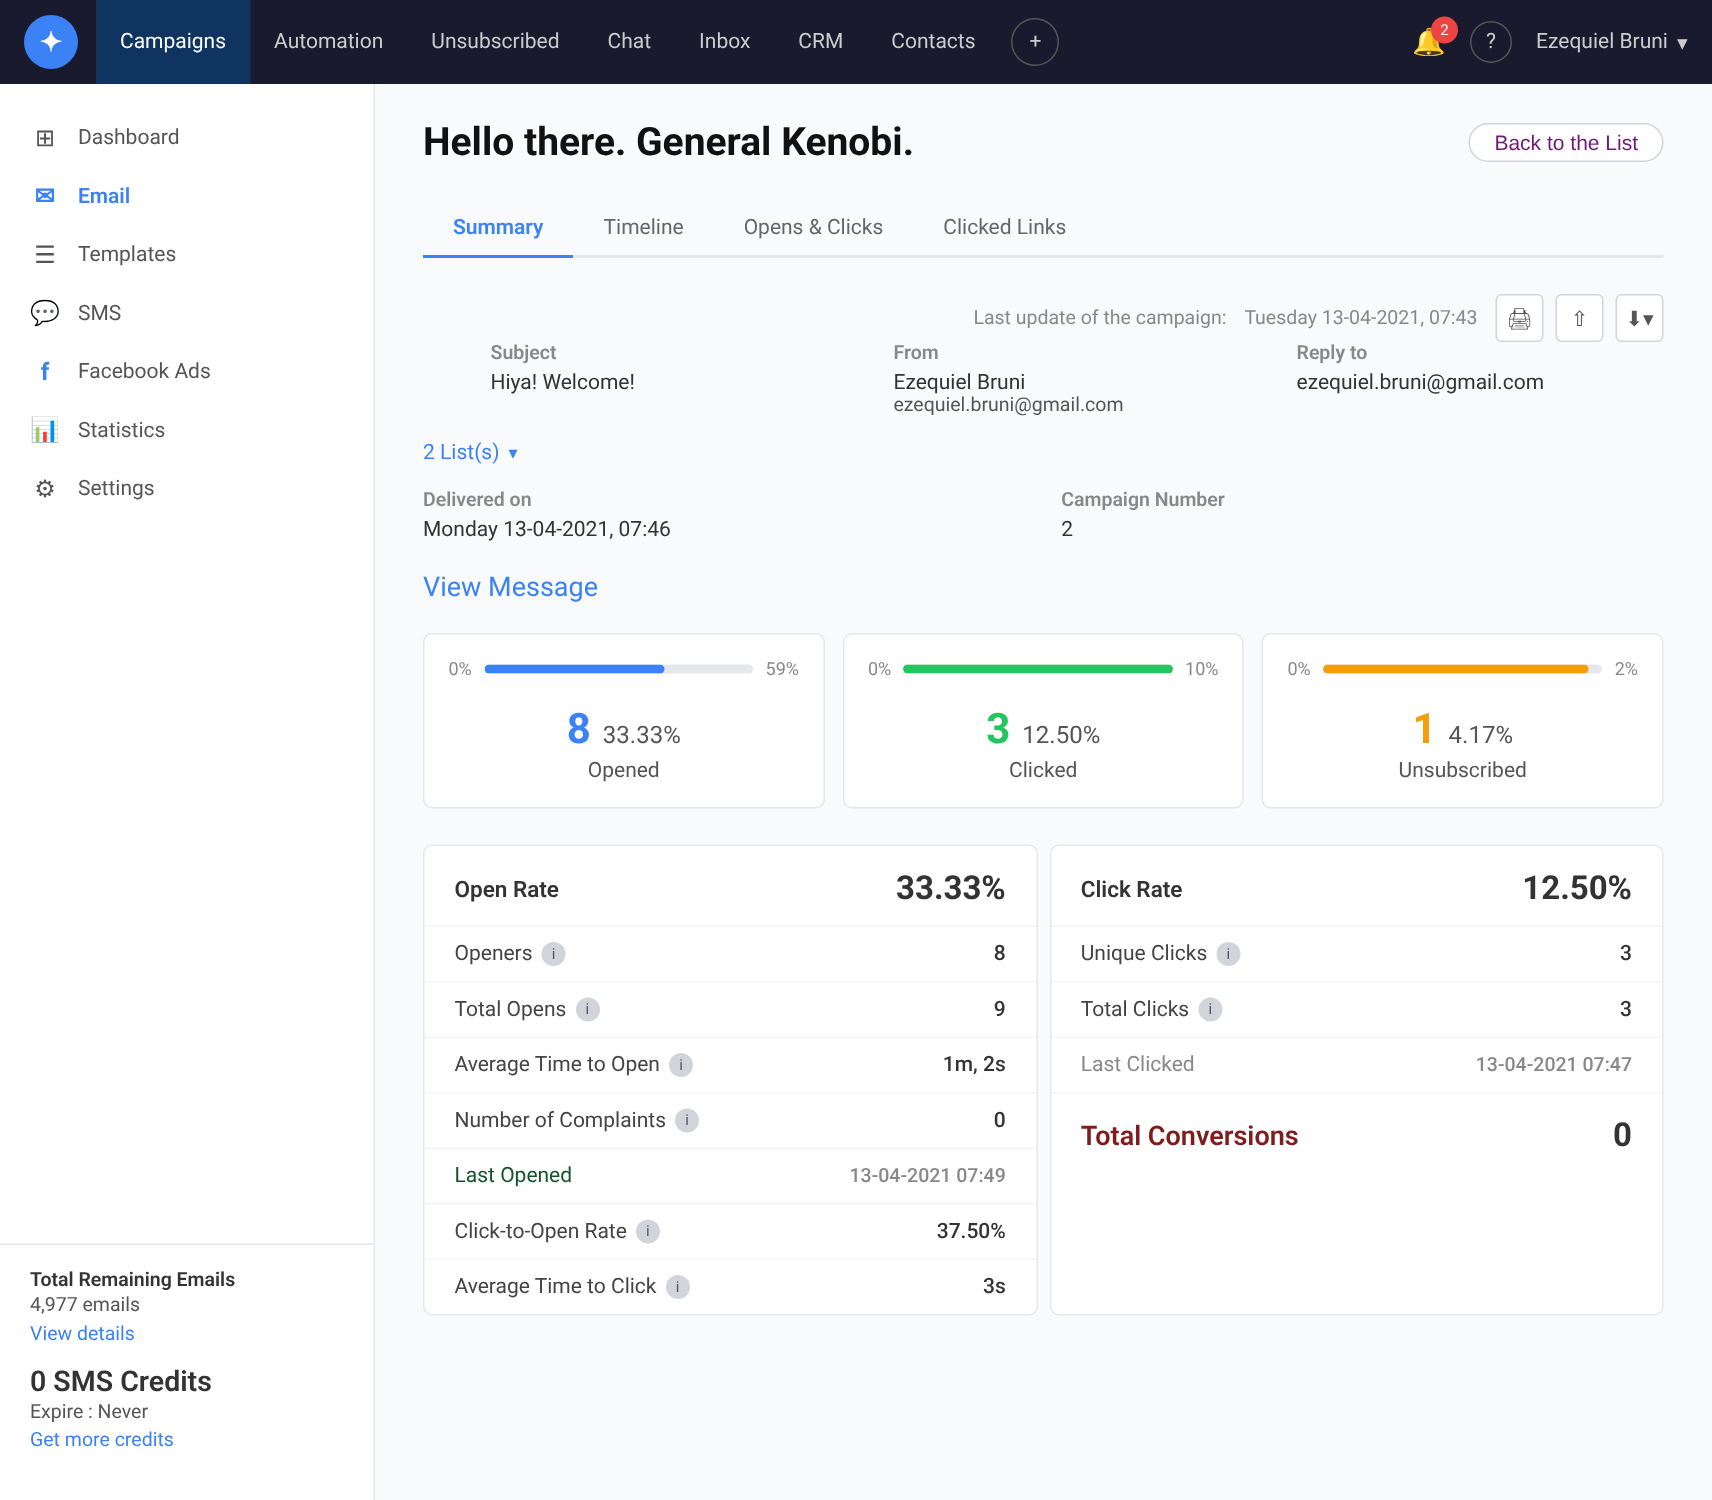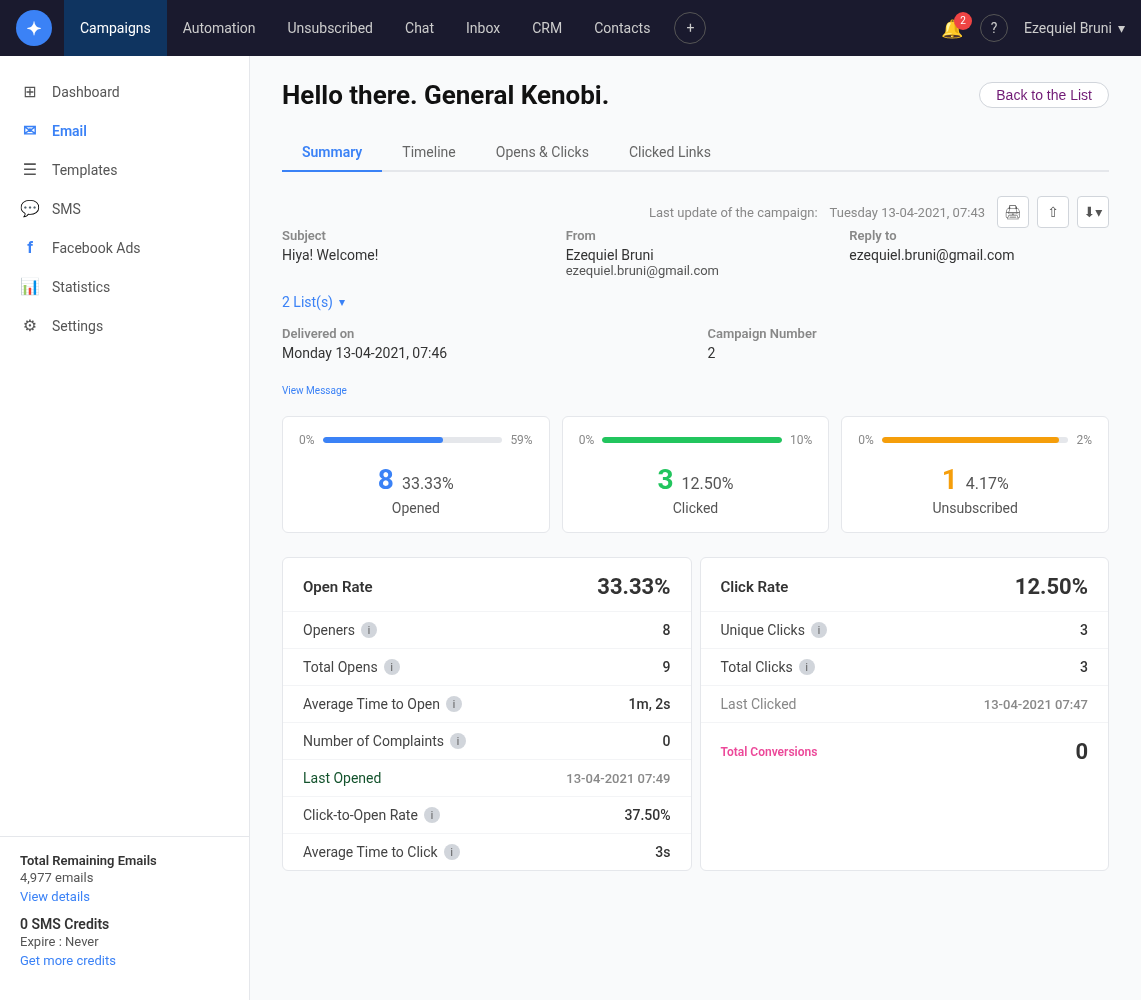--- a/index.html
+++ b/index.html
@@ -120,21 +120,21 @@
 
     .sidebar-bottom {
       position: absolute;
       bottom: 16px;
       left: 0; right: 0;
       padding: 16px 20px;
       border-top: 1px solid #e5e7eb;
     }
     .sidebar-credits-title { font-weight: 600; font-size: 13px; color: #333; }
     .sidebar-credits-count { font-size: 13px; color: #555; margin-top: 2px; }
-    .sidebar-sms { font-weight: 600; font-size: 14px; color: #333; margin-top: 12px; }
+    .sidebar-sms { font-weight: 600; font-size: 19px; color: #333; margin-top: 12px; }
     .sidebar-sms-expire { font-size: 13px; color: #555; margin-top: 2px; }
     .sidebar-link { color: #3b82f6; font-size: 13px; cursor: pointer; margin-top: 4px; display: inline-block; }
 
     
     .main {
       margin-left: 250px;
       padding: 24px 32px;
       flex: 1;
       background: #f9fafb;
     }
@@ -197,35 +197,36 @@
       color: #555;
       font-size: 14px;
     }
 
     
     .info-grid {
       display: grid;
       grid-template-columns: 1fr 1fr 1fr;
       gap: 24px;
       margin-bottom: 16px;
+      margin-left: 45px;
     }
     .info-label { color: #888; font-size: 13px; margin-bottom: 4px; font-weight: 600; }
     .info-value { font-size: 14px; color: #333; }
     .info-email { color: #555; font-size: 13px; }
     .lists-link { color: #3b82f6; font-size: 14px; cursor: pointer; }
     .lists-dropdown { color: #3b82f6; font-size: 12px; }
 
     .delivery-grid {
       display: grid;
       grid-template-columns: 1fr 1fr;
       gap: 24px;
       margin-bottom: 20px;
     }
 
-    .view-message { color: #3b82f6; font-size: 10px; cursor: pointer; margin-bottom: 20px; display: inline-block; }
+    .view-message { color: #3b82f6; font-size: 18px; cursor: pointer; margin-bottom: 20px; display: inline-block; }
 
     
     .stats-cards {
       display: grid;
       grid-template-columns: 1fr 1fr 1fr;
       gap: 12px;
       margin-bottom: 24px;
     }
     .stat-card {
       background: #fff;
@@ -302,21 +303,21 @@
       align-items: center;
       justify-content: center;
       cursor: help;
     }
     .total-conversions {
       display: flex;
       justify-content: space-between;
       align-items: center;
       padding: 16px 20px;
     }
-    .conversions-label { font-size: 12px; font-weight: 600; color: #ec4899; }
+    .conversions-label { font-size: 18px; font-weight: 600; color: #7f1d1d; }
     .conversions-val { font-size: 22px; font-weight: 700; color: #333; }
   </style>
 </head>
 <body>
 
 <nav class="top-nav">
   <div class="nav-logo">✦</div>
   <div class="nav-items">
     <div class="nav-item active">Campaigns</div>
     <div class="nav-item">Automation</div>

